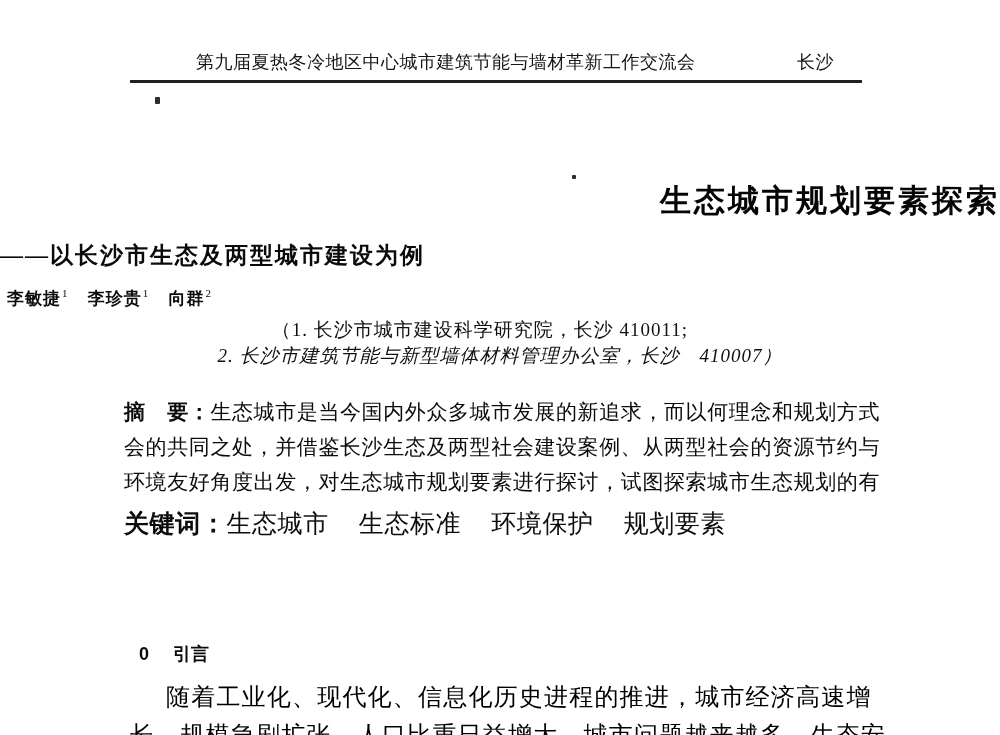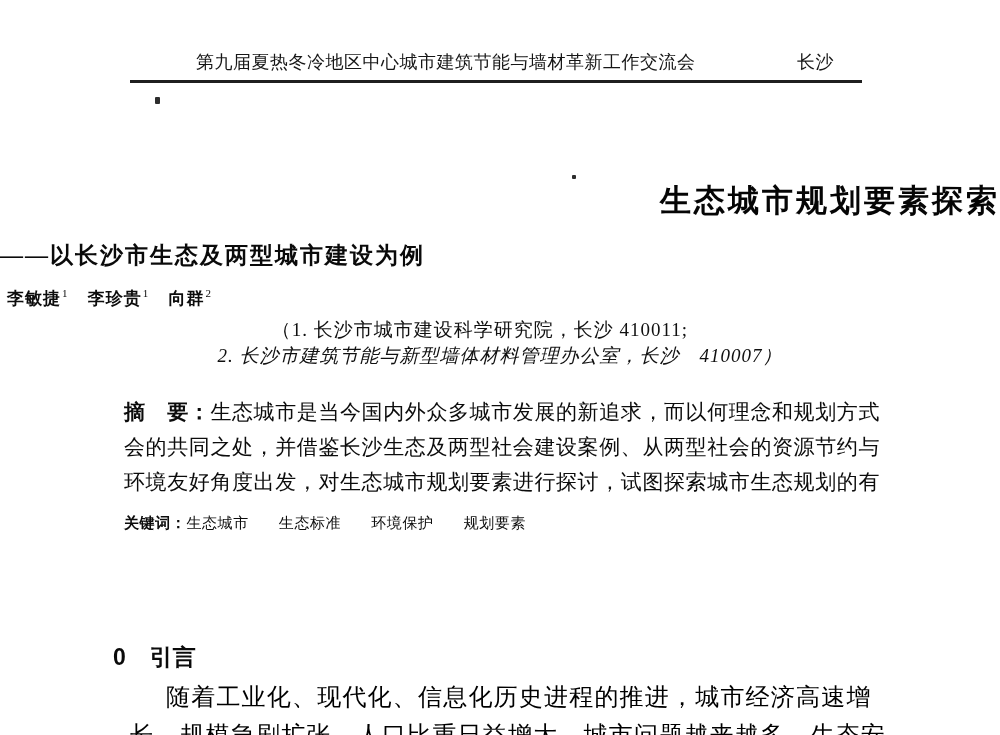--- a/index.html
+++ b/index.html
@@ -116,36 +116,36 @@
     white-space: nowrap;
     color: #0c0c0c;
   }
   .abstract-label,
   .keywords-label {
     font-family: "Liberation Sans", "DejaVu Sans", sans-serif;
     font-weight: 800;
   }
   .keywords-line {
     margin-top: 6px;
-    font-size: 15px;
+    font-size: 25px;
     line-height: 34px;
     letter-spacing: 0.6px;
     white-space: nowrap;
     color: #0c0c0c;
   }
   .keyword-item { margin-right: 30px; font-weight: 500; }
   .keyword-item:last-child { margin-right: 0; }
 
   
   .section-heading {
     position: absolute;
     top: 642px;
-    left: 113px;
+    left: 139px;
     font-family: "Liberation Sans", "DejaVu Sans", sans-serif;
-    font-size: 23px;
+    font-size: 18px;
     font-weight: 600;
     color: #0a0a0a;
   }
   .section-number { margin-right: 24px; }
 
   .intro-block {
     position: absolute;
     top: 678px;
     left: 130px;
     width: 760px;

